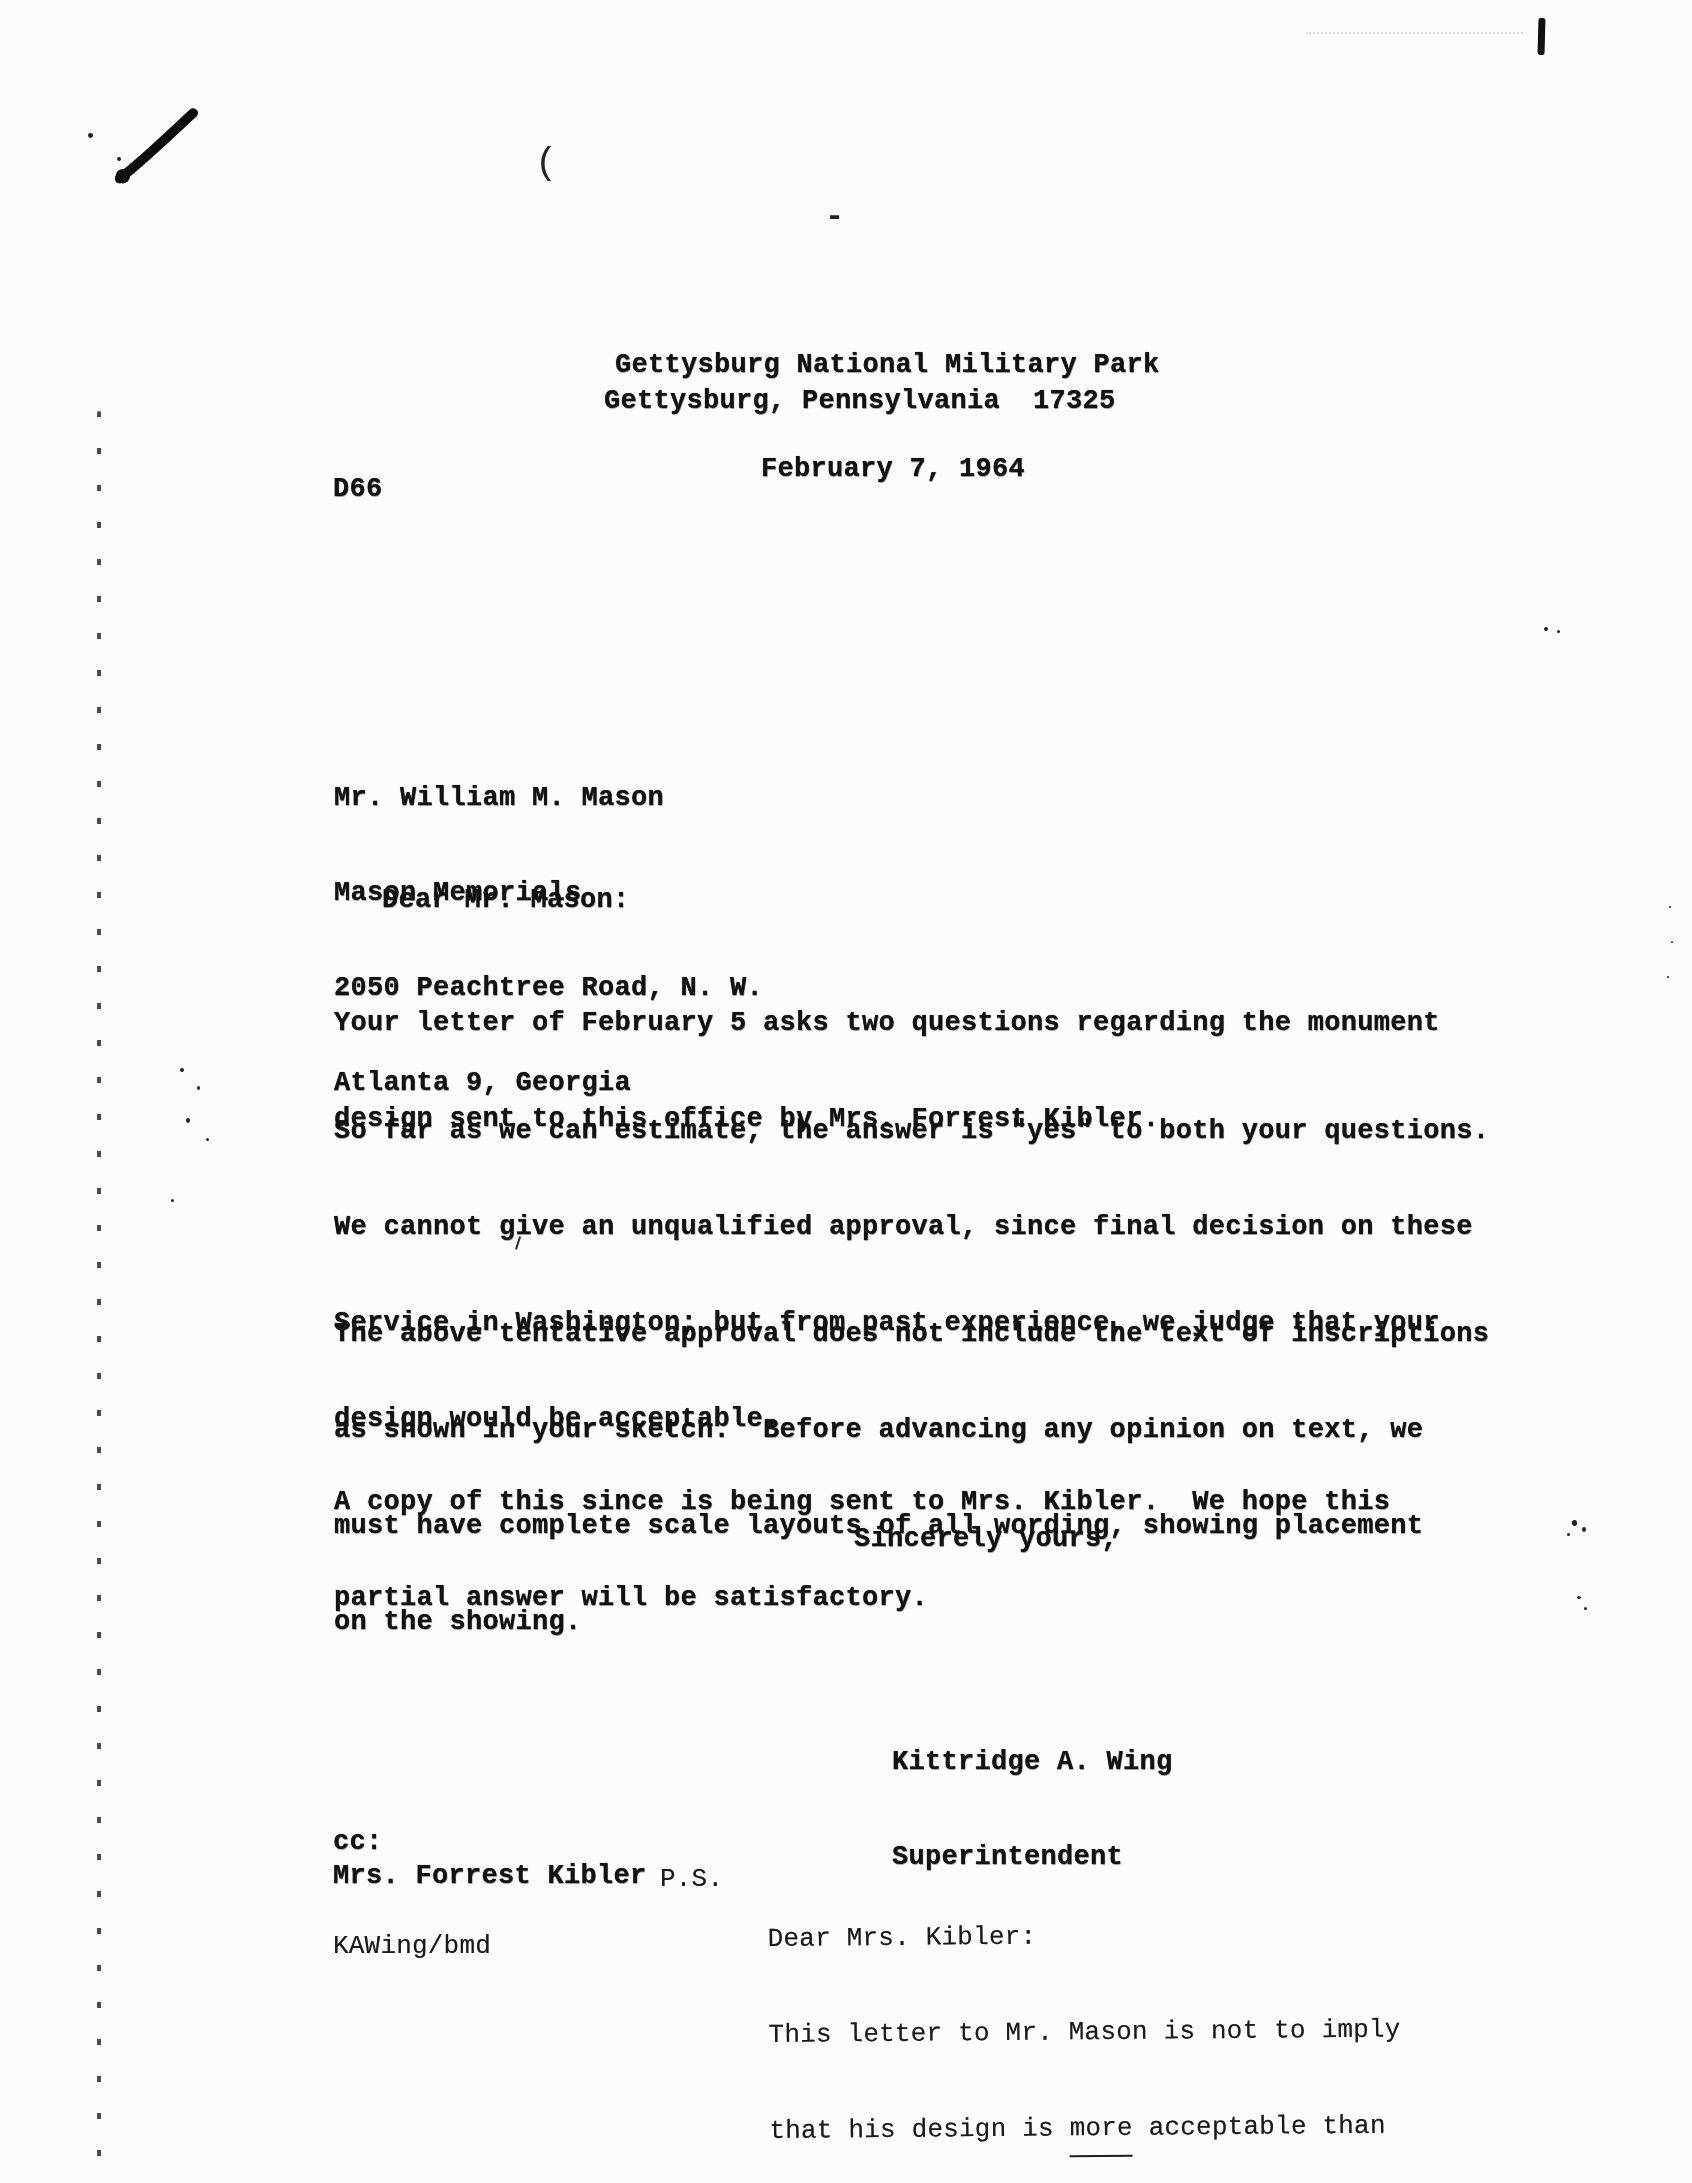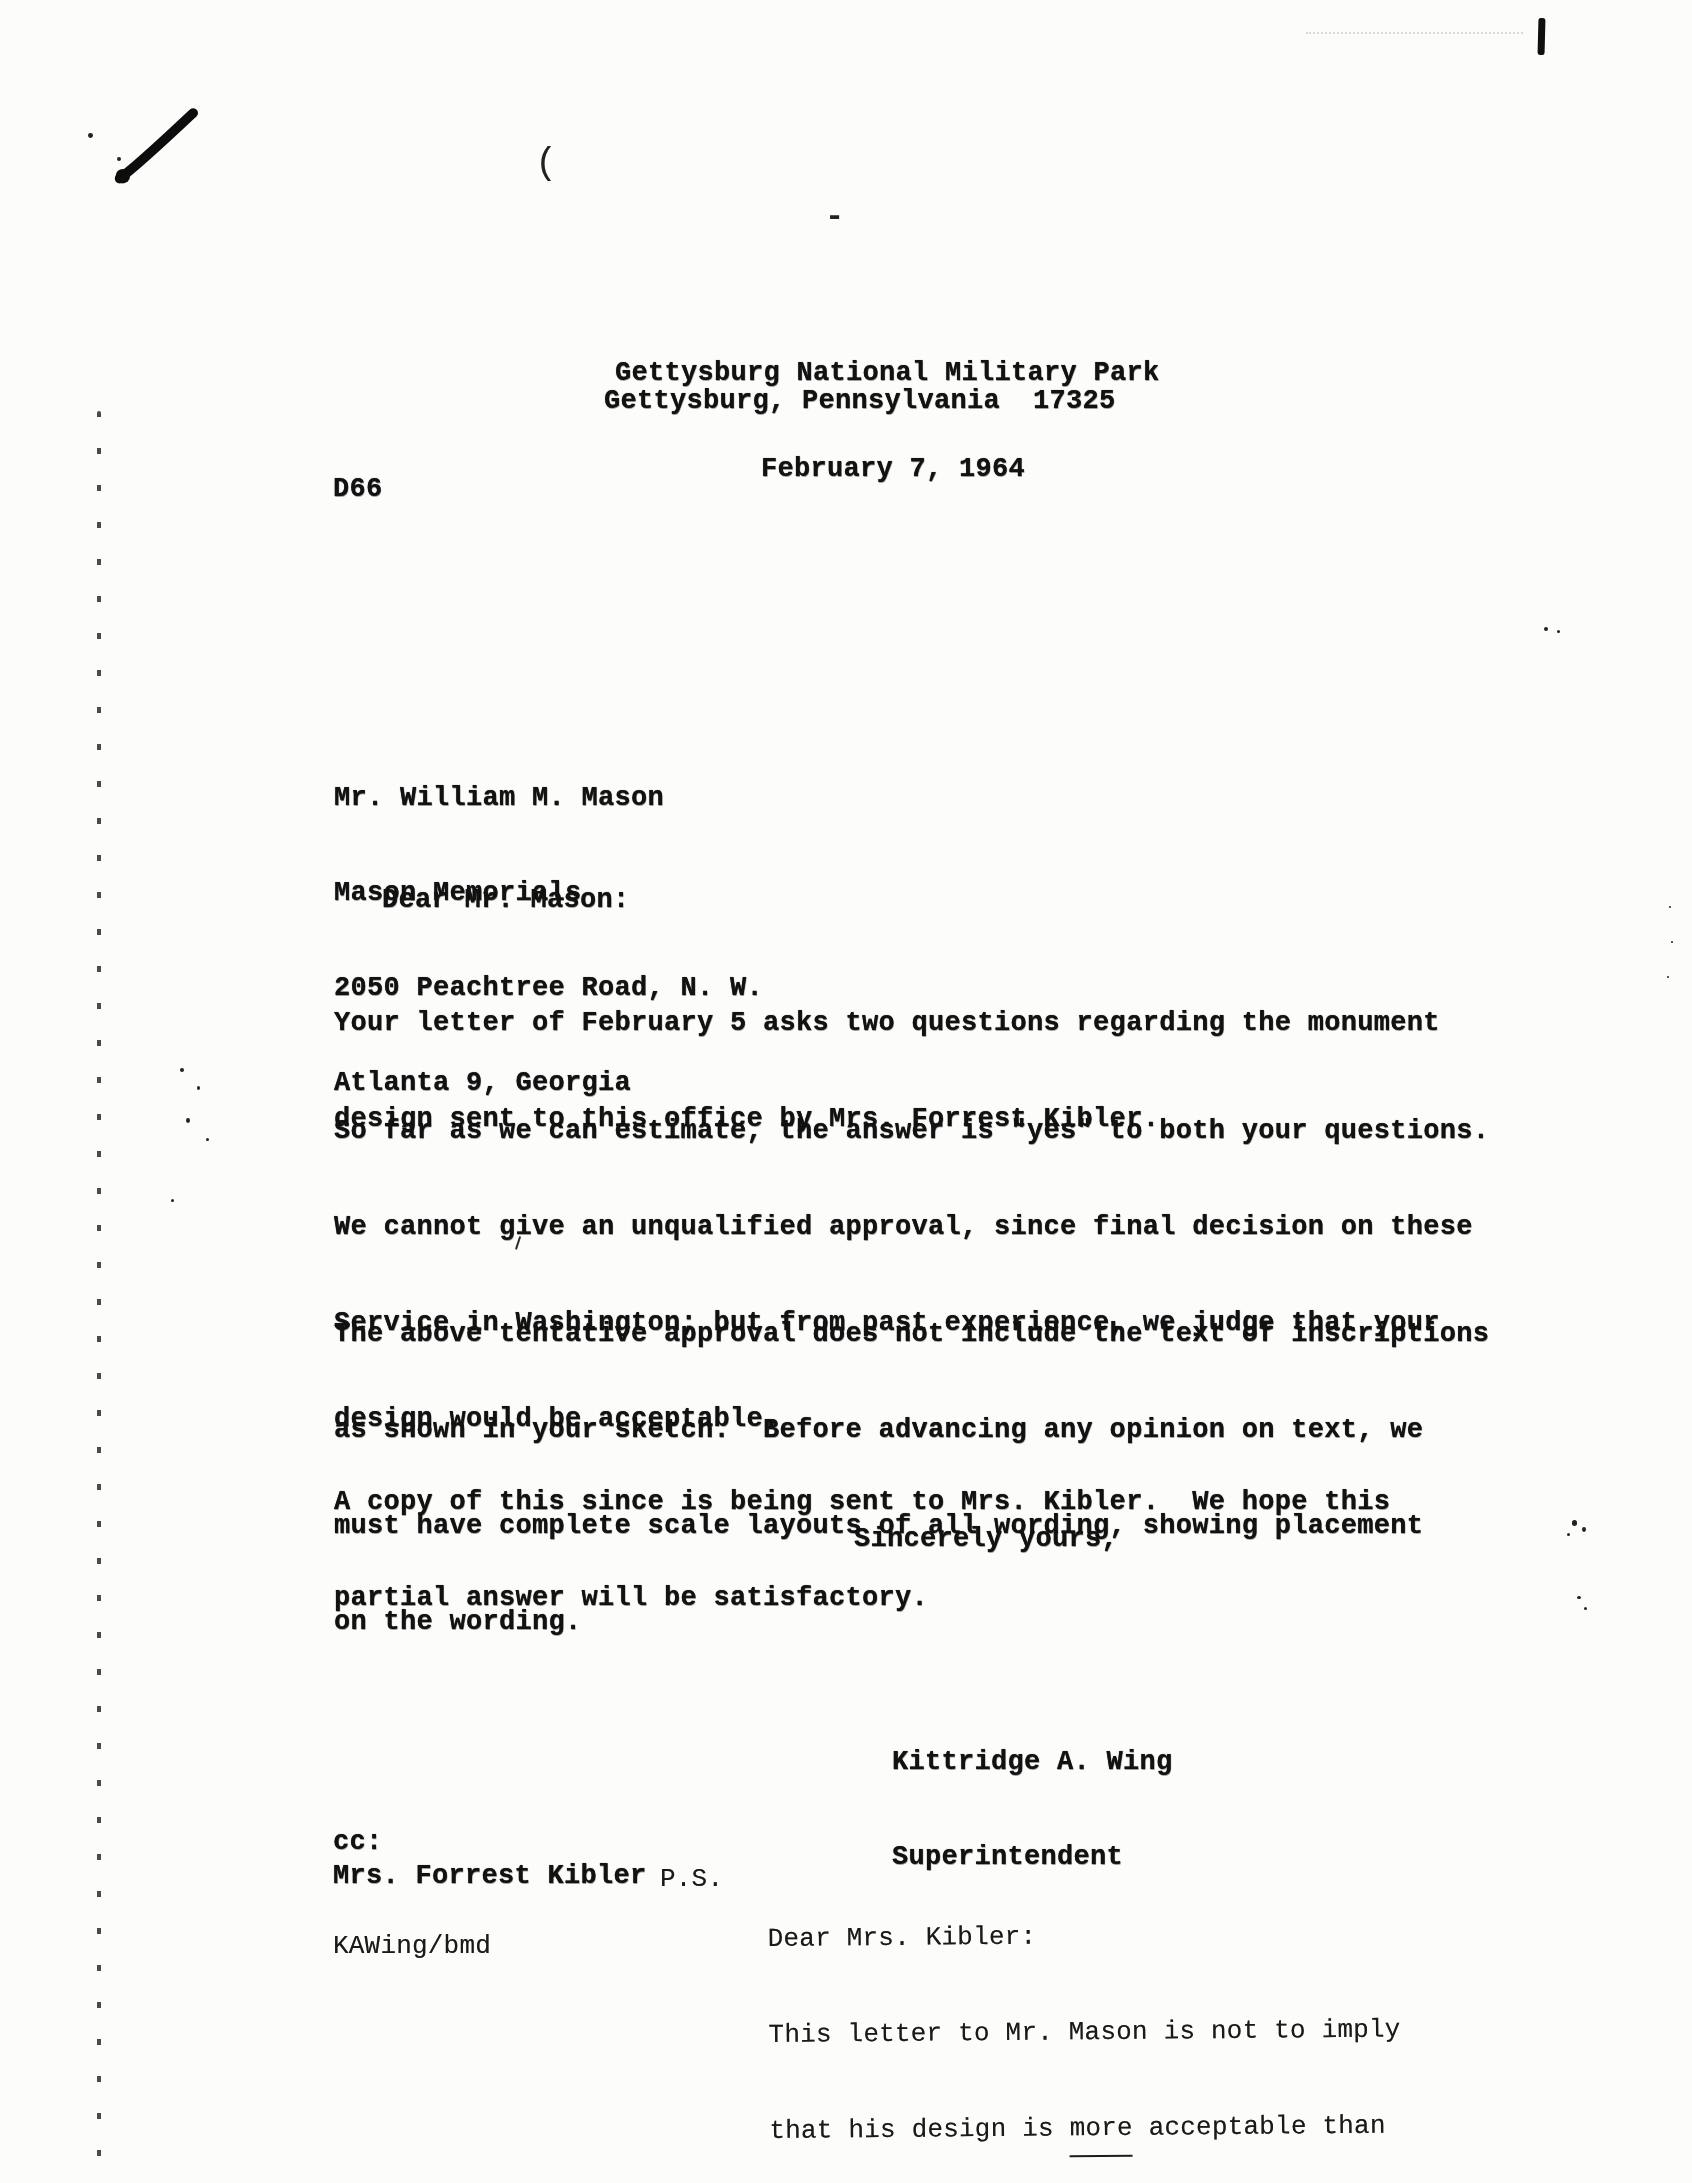--- a/index.html
+++ b/index.html
@@ -69,21 +69,21 @@
   <div class="speck" style="left:1577px;top:1596px;width:4px;height:3.2px;"></div>
   <div class="speck" style="left:1584px;top:1607px;width:3.2px;height:3.2px;"></div>
   <div class="speck" style="left:1669px;top:906px;width:2.4px;height:2.4px;"></div>
   <div class="speck" style="left:1671px;top:941px;width:2.4px;height:2.4px;"></div>
   <div class="speck" style="left:1667px;top:976px;width:2.4px;height:2.4px;"></div>
   <div class="tick" style="left:517px;top:1236px;"></div>
 
   <div class="t" style="left:535px;top:142px;font-size:37px;font-weight:400;color:#222;">(</div>
   <div class="t" style="left:825px;top:198px;font-size:32px;font-weight:700;color:#222;">-</div>
 
-  <div class="t main" style="left:615px;top:350px;margin-top:8px;">Gettysburg National Military Park</div>
+  <div class="t main" style="left:615px;top:350px;">Gettysburg National Military Park</div>
   <div class="t main" style="left:604px;top:386px;">Gettysburg, Pennsylvania  17325</div>
   <div class="t main" style="left:333px;top:444px;margin-top:30px;">D66</div>
   <div class="t main" style="left:761px;top:454px;">February 7, 1964</div>
 
   <div class="t main lines44" style="left:334px;top:721px;">
     <div>Mr. William M. Mason</div>
     <div>Mason Memorials</div>
     <div>2050 Peachtree Road, N. W.</div>
     <div>Atlanta 9, Georgia</div>
   </div>
@@ -99,21 +99,21 @@
     <div>So far as we can estimate, the answer is "yes" to both your questions.</div>
     <div>We cannot give an unqualified approval, since final decision on these</div>
     <div>Service in Washington; but from past experience, we judge that your</div>
     <div>design would be acceptable.</div>
   </div>
 
   <div class="t main lines" style="left:334px;top:1256px;">
     <div>The above tentative approval does not include the text of inscriptions</div>
     <div>as shown in your sketch.  Before advancing any opinion on text, we</div>
     <div>must have complete scale layouts of all wording, showing placement</div>
-    <div>on the wording.</div>
+    <div>on the showing.</div>
   </div>
 
   <div class="t main lines" style="left:334px;top:1424px;">
     <div>A copy of this since is being sent to Mrs. Kibler.  We hope this</div>
     <div>partial answer will be satisfactory.</div>
   </div>
 
   <div class="t main" style="left:854px;top:1524px;">Sincerely yours,</div>
 
   <div class="t main lines44" style="left:860px;top:1685px;margin-left:32px;">

